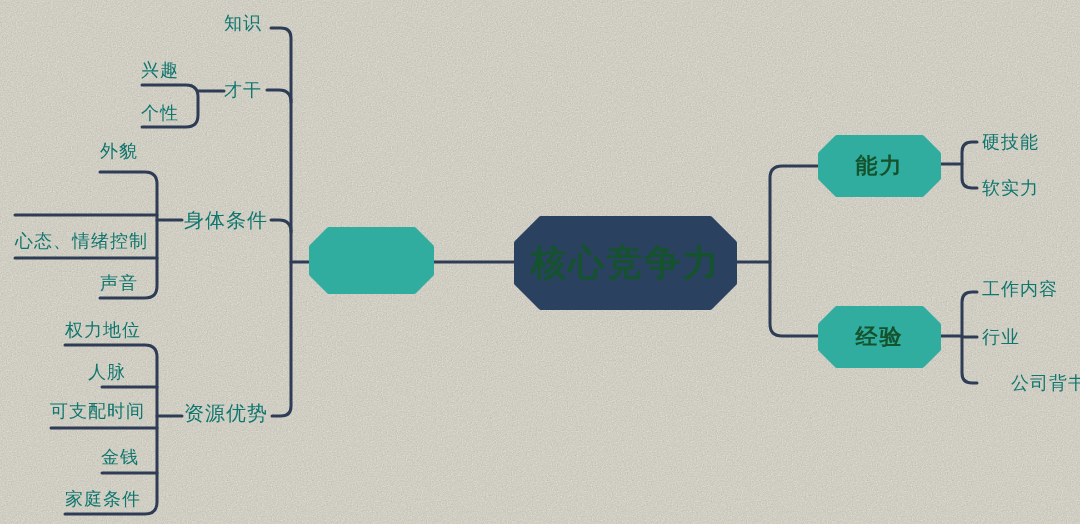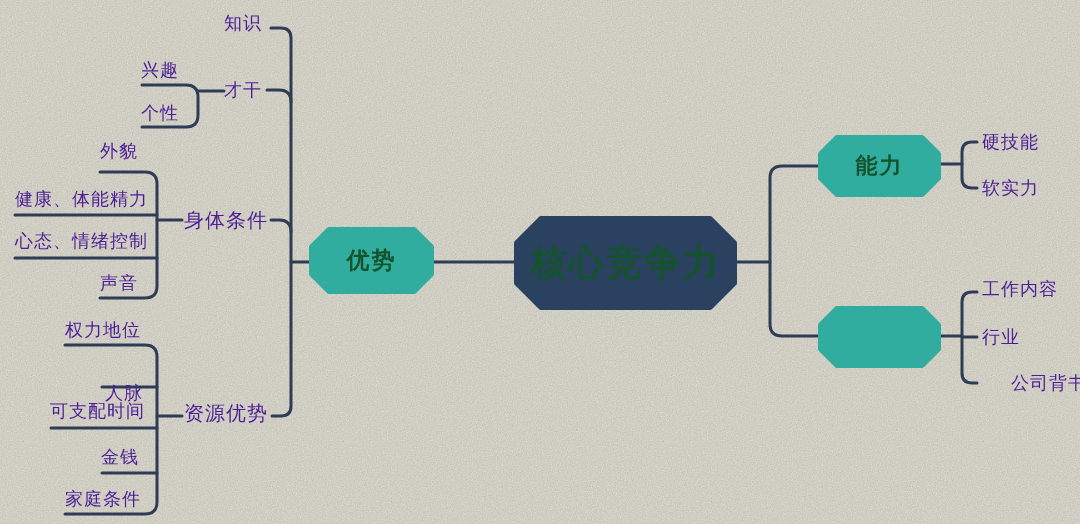--- a/index.html
+++ b/index.html
@@ -8,21 +8,21 @@
     width: 1080px;
     height: 524px;
     background: #f3f0e4;
     overflow: hidden;
     font-family: "DejaVu Sans", sans-serif;
   }
   .stage svg { position: absolute; left: 0; top: 0; }
   .topic {
     position: absolute;
     white-space: nowrap;
-    color: #4c1d95;
+    color: #0f766e;
     font-size: 18px;
     line-height: 22px;
     font-weight: 500;
     letter-spacing: 1px;
   }
   .topic.mid { font-size: 20px; line-height: 24px; }
   .node-label {
     position: absolute;
     display: flex;
     align-items: center;
@@ -82,37 +82,36 @@
 
     <g stroke-linejoin="round">
       <polygon points="541,219 710,219 734,243 734,283 710,307 541,307 517,283 517,243" fill="#2b4160" stroke="#2b4160" stroke-width="6"></polygon>
       <polygon points="329,230 414,230 431,247 431,274 414,291 329,291 312,274 312,247" fill="#31ada0" stroke="#31ada0" stroke-width="6"></polygon>
       <polygon points="837,138 922,138 938,154 938,178 922,194 837,194 821,178 821,154" fill="#31ada0" stroke="#31ada0" stroke-width="6"></polygon>
       <polygon points="837,309 922,309 938,325 938,349 922,365 837,365 821,349 821,325" fill="#31ada0" stroke="#31ada0" stroke-width="6"></polygon>
     </g>
   </svg>
 
   <div class="node-label" style="left:517px; top:219px; width:217px; height:88px; font-size:36px;">核心竞争力</div>
-  <div class="node-label" style="left:312px; top:230px; width:119px; height:61px; font-size:23px;">优势</div>
   <div class="node-label" style="left:821px; top:138px; width:117px; height:56px; font-size:22px;">能力</div>
+  <div class="node-label" style="left:821px; top:309px; width:117px; height:56px; font-size:22px;">经验</div>
 
   <div class="topic" style="left:224px; top:12px;">知识</div>
   <div class="topic" style="left:224px; top:79px;">才干</div>
   <div class="topic" style="left:141px; top:59px;">兴趣</div>
   <div class="topic" style="left:141px; top:102px;">个性</div>
 
   <div class="topic mid" style="left:184px; top:208px;">身体条件</div>
   <div class="topic" style="left:100px; top:140px;">外貌</div>
-  <div class="topic" style="left:15px; top:188px;">健康、体能精力</div>
   <div class="topic" style="left:15px; top:230px;">心态、情绪控制</div>
   <div class="topic" style="left:100px; top:272px;">声音</div>
 
   <div class="topic mid" style="left:184px; top:401px;">资源优势</div>
   <div class="topic" style="left:65px; top:319px;">权力地位</div>
-  <div class="topic" style="left:105px; top:361px;margin-top:21px;">人脉</div>
+  <div class="topic" style="left:88px; top:361px;">人脉</div>
   <div class="topic" style="left:50px; top:400px;">可支配时间</div>
   <div class="topic" style="left:101px; top:446px;">金钱</div>
   <div class="topic" style="left:65px; top:488px;">家庭条件</div>
 
   <div class="topic" style="left:982px; top:131px;">硬技能</div>
   <div class="topic" style="left:982px; top:177px;">软实力</div>
   <div class="topic" style="left:982px; top:278px;">工作内容</div>
   <div class="topic" style="left:982px; top:326px;">行业</div>
   <div class="topic" style="left:982px; top:372px;margin-left:29px;">公司背书</div>
 

